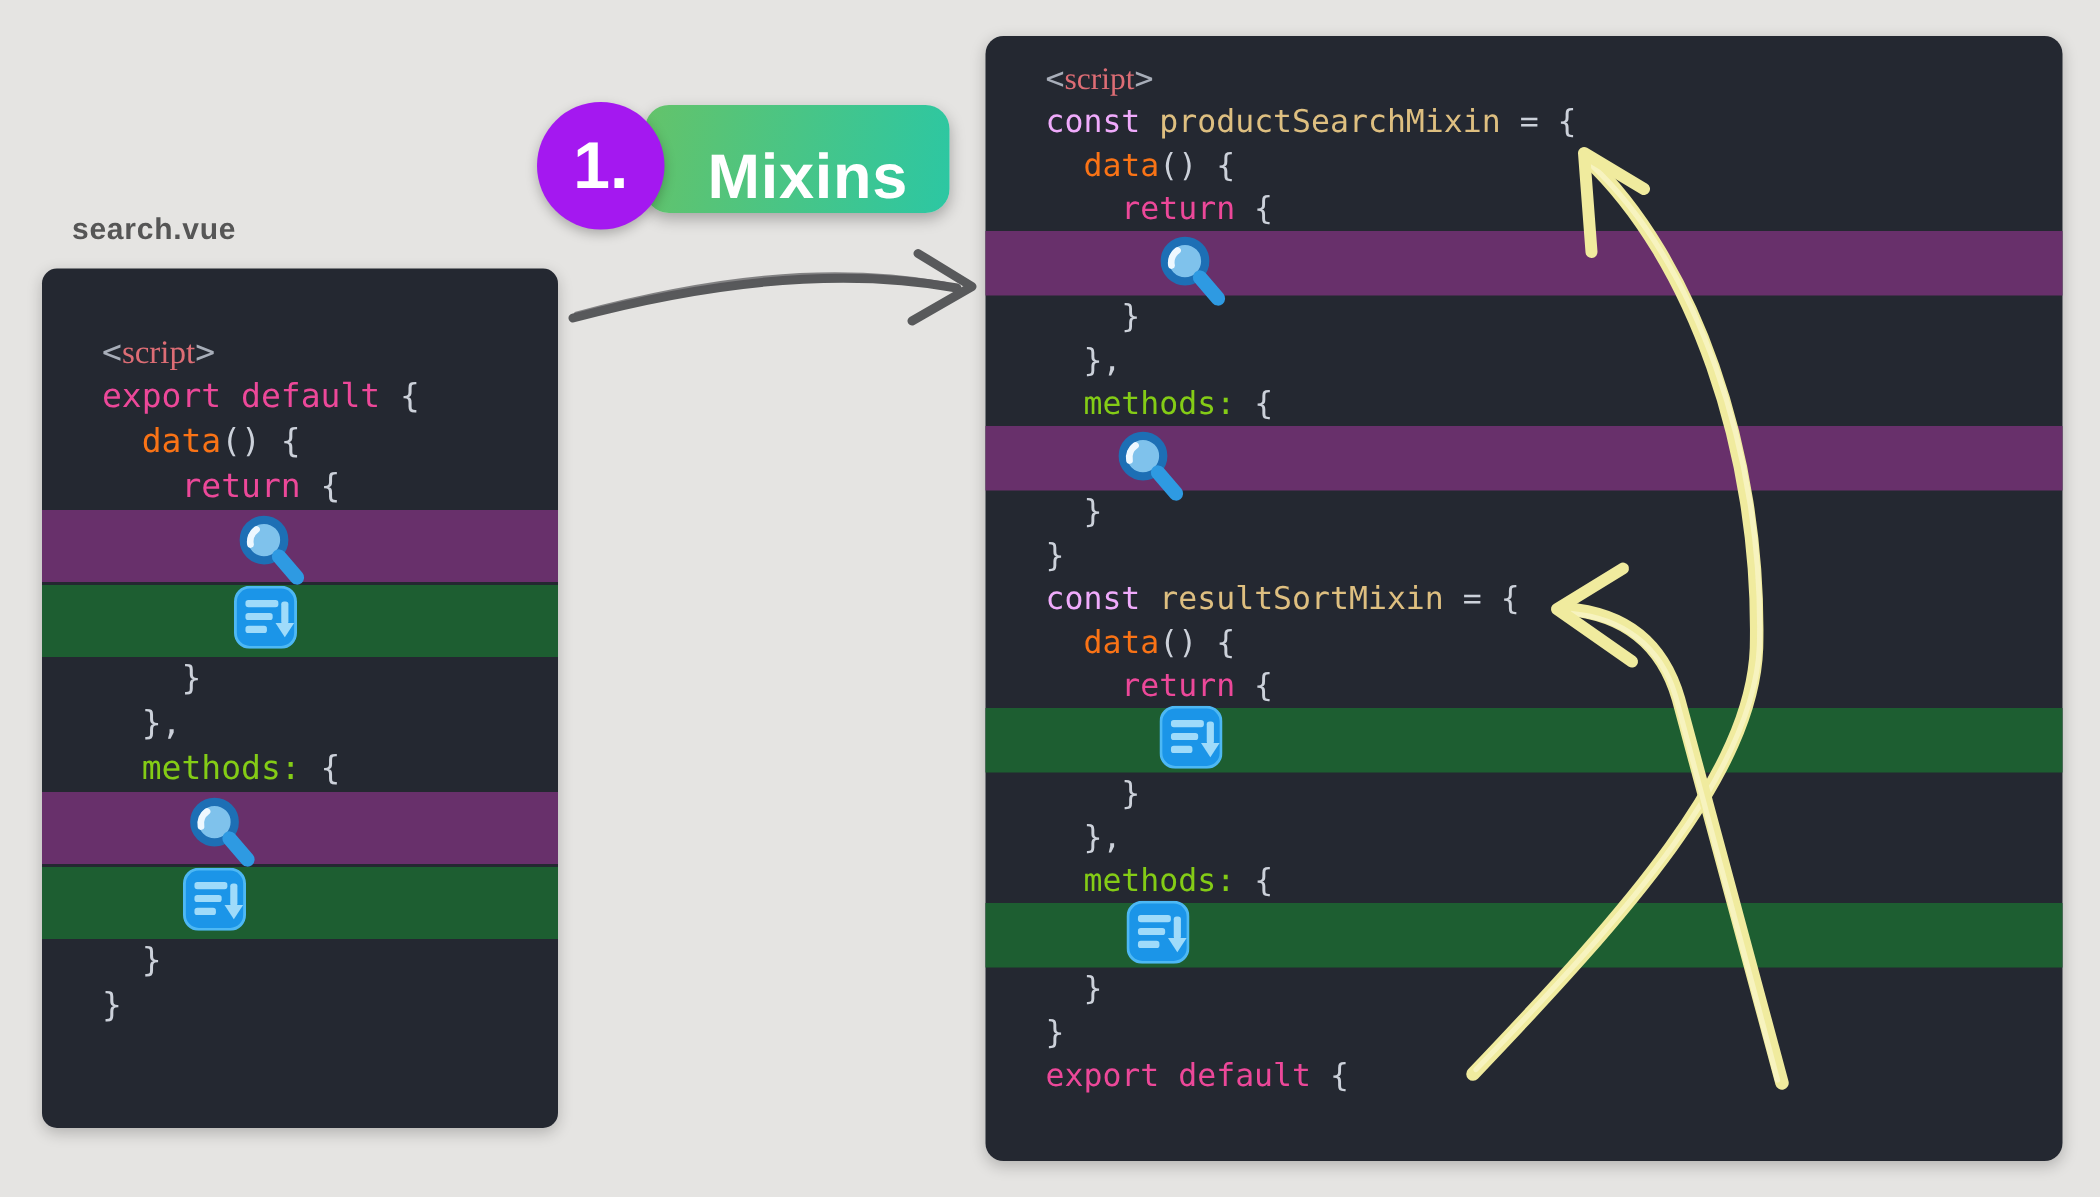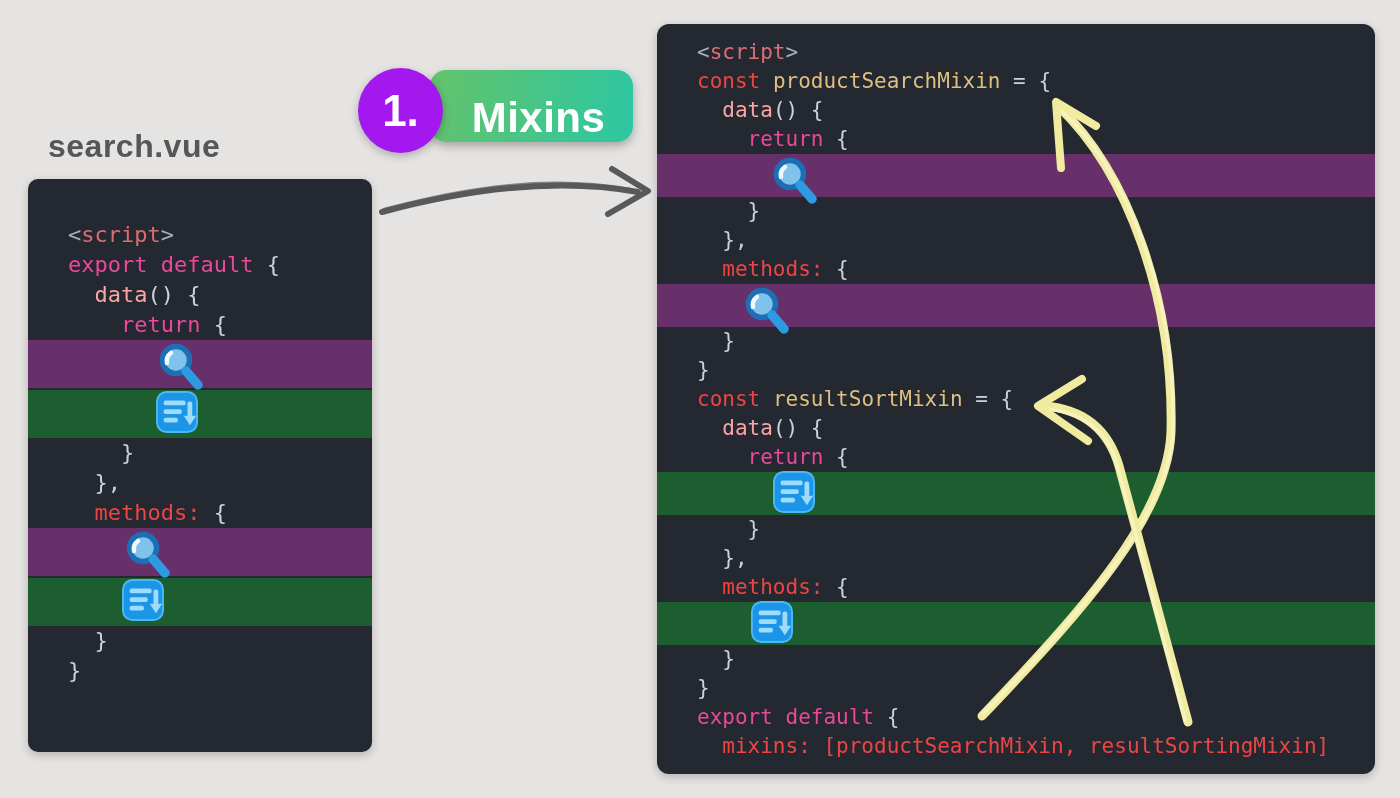--- a/index.html
+++ b/index.html
@@ -1,20 +1,20 @@
 <!DOCTYPE html>
 <html><head>
 <meta charset="utf-8">
 <style>
   html,body{margin:0;padding:0;}
   body{background:#cfcfcf;font-family:"Liberation Sans",sans-serif;}
   .canvas{position:relative;width:1400px;height:798px;background:#e5e4e2;overflow:hidden;}
 
   
-  .file-label{position:absolute;left:48px;top:128px;font-size:32px;font-weight:bold;color:#565656;letter-spacing:.5px;}
+  .file-label{position:absolute;left:48px;top:142px;font-size:20px;font-weight:bold;color:#565656;letter-spacing:.5px;}
 
   
   .badge-pill{position:absolute;left:430px;top:70px;width:203px;height:72px;border-radius:16px;
     background:linear-gradient(100deg,#64c36a 0%,#2cc7a3 100%);
     box-shadow:0 4px 10px rgba(0,0,0,.28);
     display:flex;align-items:flex-end;justify-content:center;}
   .badge-pill span{color:#ffffff;font-size:42px;font-weight:bold;letter-spacing:.5px;padding-left:14px;}
   .badge-circle{position:absolute;left:358px;top:68px;width:85px;height:85px;border-radius:50%;
     background:#a418f0;box-shadow:0 3px 8px rgba(0,0,0,.25);
     display:flex;align-items:center;justify-content:center;}
@@ -32,25 +32,25 @@
   .panel-left .hl{height:48px;}
   .panel-right .hl{height:43px;}
   .hl-purple{background:#68306b;}
   .hl-green{background:#1d5e31;}
   .icon{position:absolute;z-index:5;display:block;}
   .icon-magnifier{top:1px;}
   .icon-sort{top:50%;transform:translateY(-50%);}
 
   
   .tk-angle{color:#a8aeb9;}
-  .tk-tag{color:#dd6d75;}
+  .tk-tag{color:#dd6d75;font-family:Liberation Serif, serif;}
   .tk-red{color:#ec4899;}
-  .tk-blue{color:#fca5a5;}
-  .tk-teal{color:#ef4444;}
-  .tk-purple{color:#ef4444;}
+  .tk-blue{color:#f97316;}
+  .tk-teal{color:#84cc16;}
+  .tk-purple{color:#f0abfc;}
   .tk-yellow{color:#debf80;margin-top:24px;}
   .tk-brace{color:#ccd1da;}
   .tk-plain{color:#ccd1da;}
 
   .arrows{position:absolute;left:0;top:0;width:1400px;height:798px;pointer-events:none;}
 </style>
 </head>
 <body>
 
 <div class="canvas">
@@ -179,21 +179,20 @@
         <rect x="8" y="28" width="15" height="5" rx="2"></rect>
         <rect x="33" y="11" width="5" height="16" rx="2"></rect>
         <path d="M29,26 h13 l-6.5,10 z"></path>
       </g>
     </svg>
   </span>
       </div>
       <div class="code-line"><span class="tk-brace">  }</span></div>
       <div class="code-line"><span class="tk-brace">}</span></div>
       <div class="code-line"><span class="tk-red">export default</span><span class="tk-brace"> {</span></div>
-      <div class="code-line"><span class="tk-plain">  </span><span class="tk-teal">mixins: [productSearchMixin, resultSortingMixin]</span></div>
     </div>
 
   <svg class="arrows">
 
     <g stroke="#58595b" fill="none" stroke-linecap="round" stroke-linejoin="round">
       <path d="M382,212 C468,189 556,177 638,192" stroke-width="6"></path>
       <path d="M384,209 C470,186 550,175 630,189" stroke-width="2.5" opacity=".7"></path>
       <path d="M612,169 L648,191 L608,214" stroke-width="6"></path>
     </g>
 

